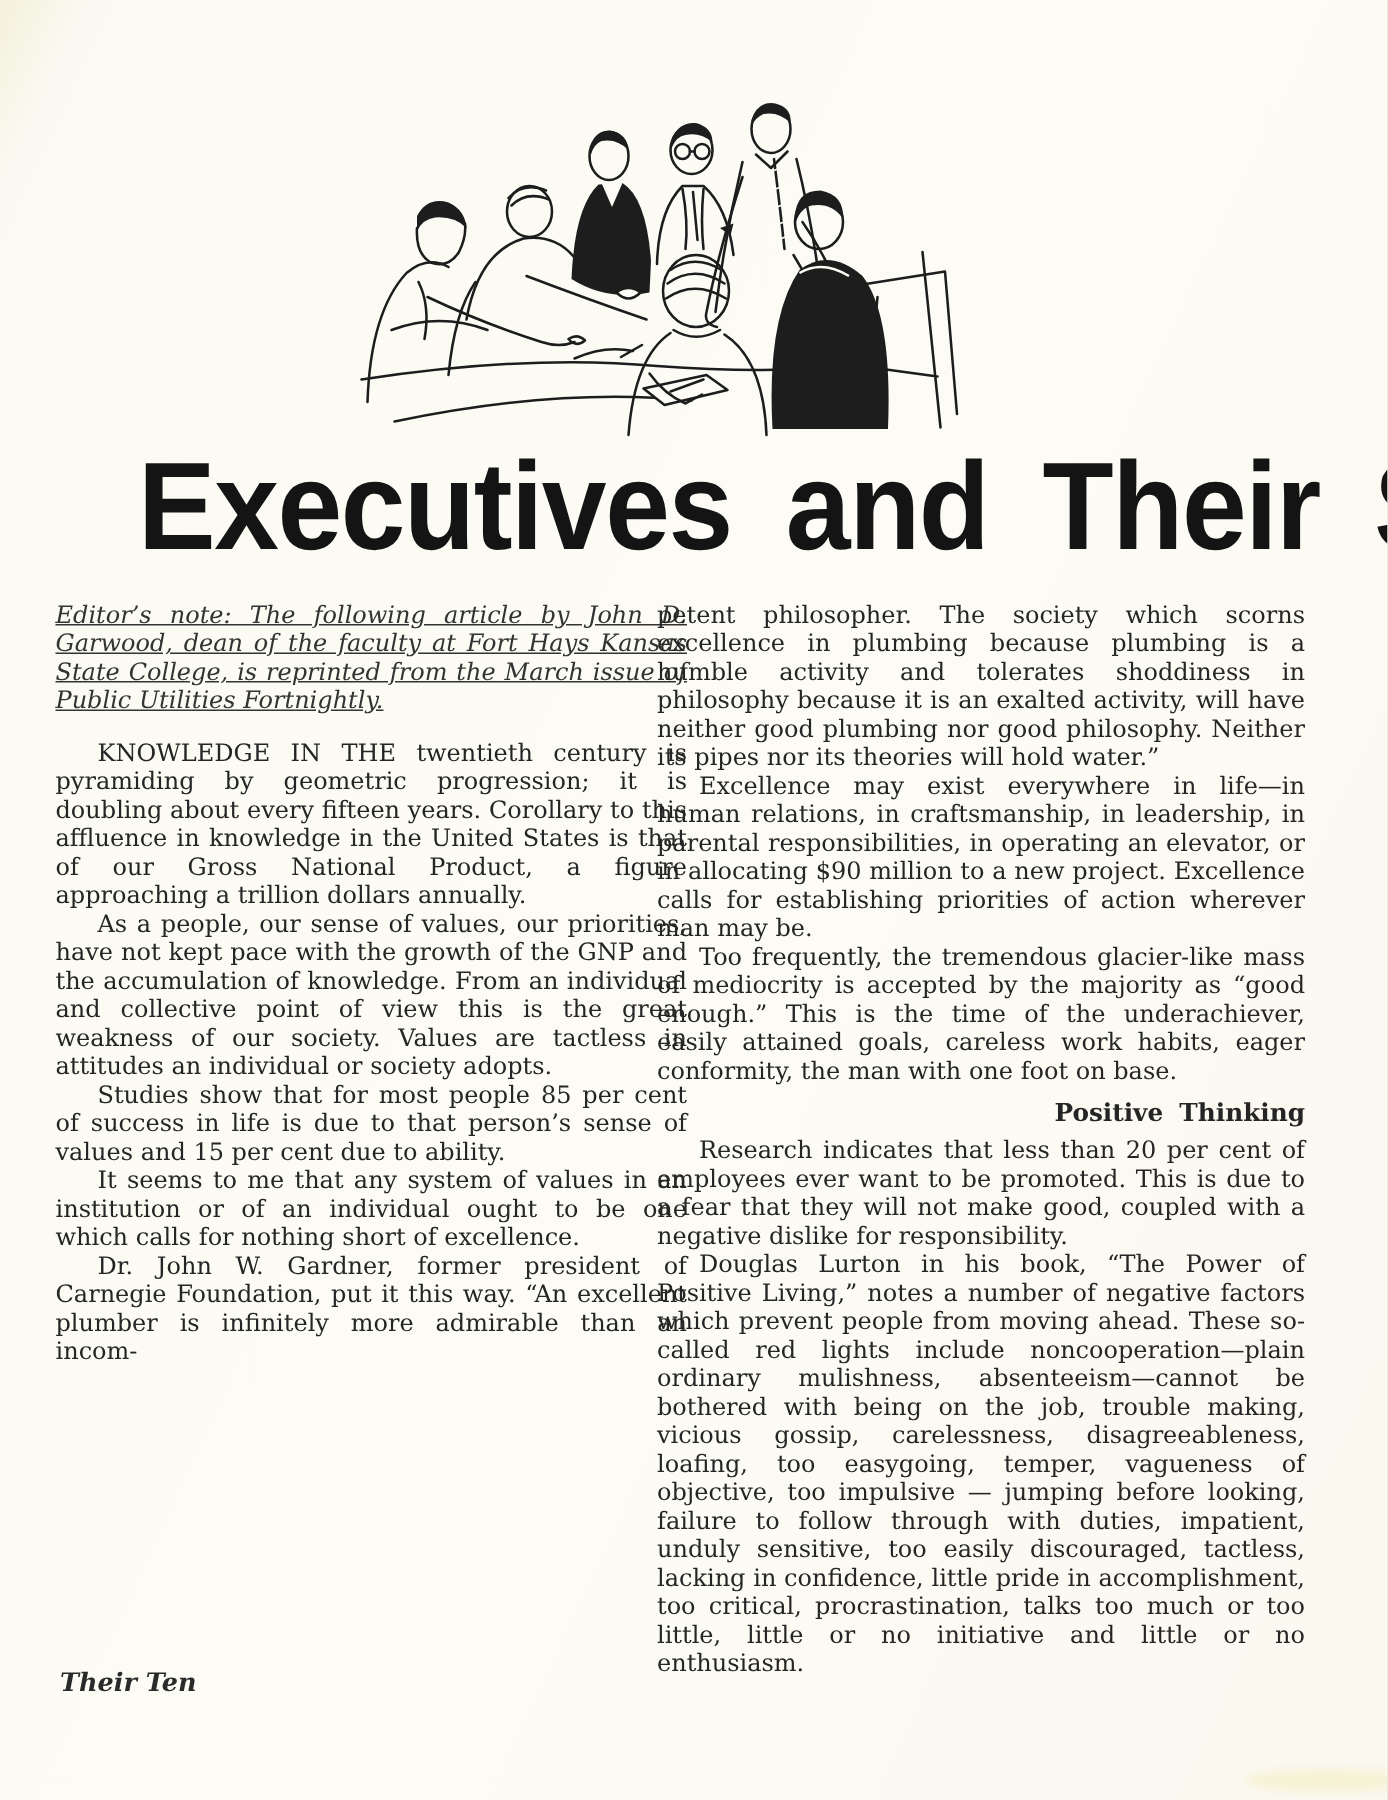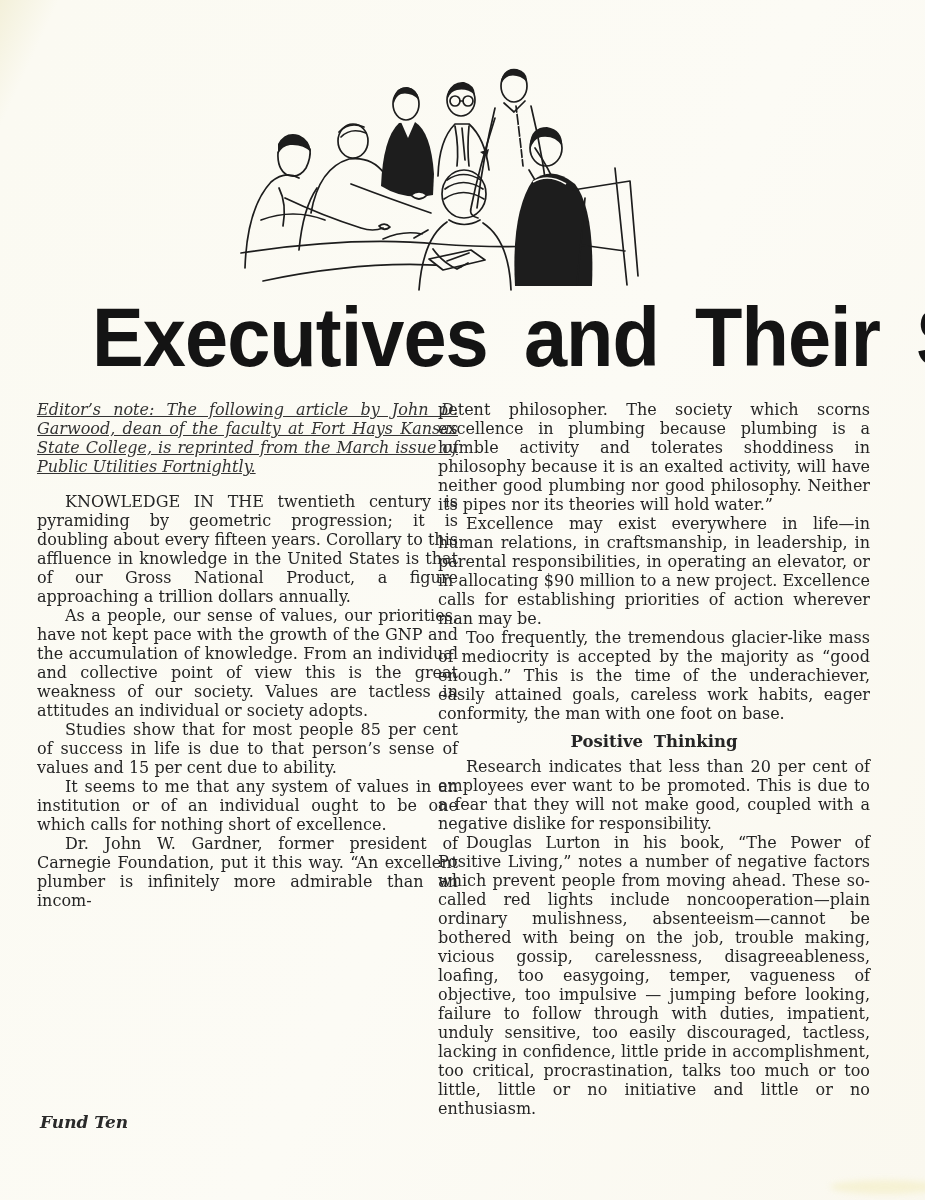--- a/index.html
+++ b/index.html
@@ -36,21 +36,21 @@
     text-align:justify;color:#252525;
   }
   .col-left{left:37px;width:421px;}
   .col-right{left:438px;width:432px;}
   .col p{margin:0;}
   p.indent{text-indent:28px;}
   p.note{
     font-style:italic;margin-bottom:16px;color:#333;text-decoration:underline;
   }
   p.subhead{
-    font-weight:bold;text-align:center;text-indent:0;
+    font-weight:bold;text-align:right;text-indent:0;
     margin:9px 0 6px 0;font-size:16.5px;word-spacing:5px;
   }
   .footer{
     position:absolute;left:40px;top:1112px;
     font-style:italic;font-weight:bold;font-size:17px;color:#2a2a2a;
   }
   svg .ink{stroke:#1d1d1d;fill:none;stroke-width:1.7;stroke-linecap:round;stroke-linejoin:round;}
   svg .fillink{fill:#1d1d1d;stroke:none;}
   svg .paperfill{fill:#fcfbf5;}
 </style>
@@ -137,15 +137,15 @@
 
   <div class="col col-right">
     <p>petent philosopher.  The society which scorns excellence in plumbing because plumbing is a humble activity and tolerates shoddiness in philosophy because it is an exalted activity, will have neither good plumbing nor good philosophy.  Neither its pipes nor its theories will hold water.”</p>
     <p class="indent">Excellence may exist everywhere in life—in human relations, in craftsmanship, in leadership, in parental responsibilities, in operating an elevator, or in allocating $90 million to a new project.  Excellence calls for establishing priorities of action wherever man may be.</p>
     <p class="indent">Too frequently, the tremendous glacier-like mass of mediocrity is accepted by the majority as “good enough.”  This is the time of the underachiever, easily attained goals, careless work habits, eager conformity, the man with one foot on base.</p>
     <p class="subhead">Positive Thinking</p>
     <p class="indent">Research indicates that less than 20 per cent of employees ever want to be promoted.  This is due to a fear that they will not make good, coupled with a negative dislike for responsibility.</p>
     <p class="indent">Douglas Lurton in his book, “The Power of Positive Living,” notes a number of negative factors which prevent people from moving ahead.  These so-called red lights include noncooperation—plain ordinary mulishness, absenteeism—cannot be bothered with being on the job, trouble making, vicious gossip, carelessness, disagreeableness, loafing, too easygoing, temper, vagueness of objective, too impulsive — jumping before looking, failure to follow through with duties, impatient, unduly sensitive, too easily discouraged, tactless, lacking in confidence, little pride in accomplishment, too critical, procrastination, talks too much or too little, little or no initiative and little or no enthusiasm.</p>
   </div>
 
-  <div class="footer">Fund Ten</div>
+  <div class="footer">Their Ten</div>
 
 </div>
 
 </body></html>

